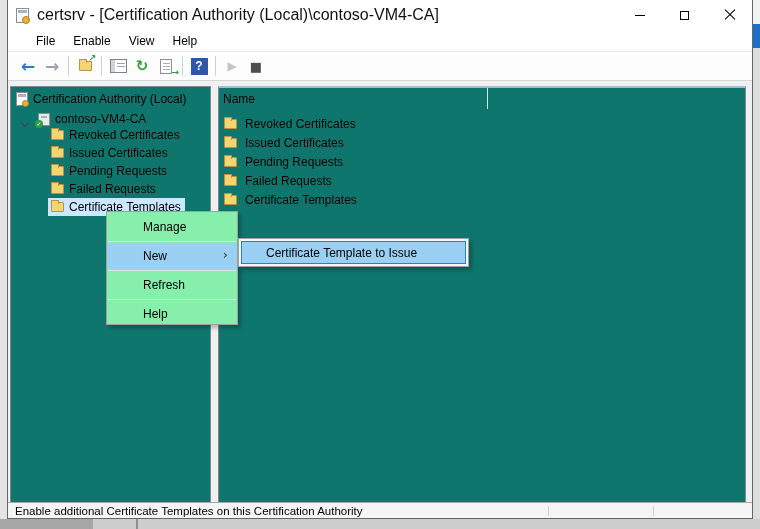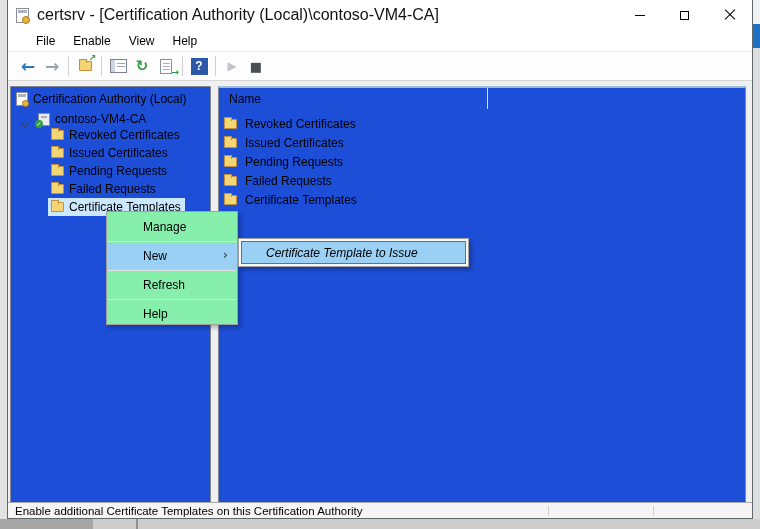--- a/index.html
+++ b/index.html
@@ -66,21 +66,21 @@
   .ico-page::before { content:""; position:absolute; left:2px; top:3px; width:7px; height:7px;
               background:repeating-linear-gradient(#aab1b8 0 1px, transparent 1px 3px); }
 
   .folder { position:relative; width:13px; height:10px; background:#f3d573;
             border:1px solid #c1913c; border-radius:1px; flex:0 0 auto; }
   .folder::before { content:""; position:absolute; left:-1px; top:-3px; width:6px; height:3px;
             background:#f3d573; border:1px solid #c1913c; border-bottom:none;
             border-radius:1px 1px 0 0; }
 
   .main { position:absolute; left:0; top:81px; right:0; bottom:16px; background:#f0f0f0; }
-  .pane { position:absolute; top:5px; height:417px; background:#1d4ed8; border:1px solid #828790; }
+  .pane { position:absolute; top:5px; height:417px; background:#0f766e; border:1px solid #828790; }
   .tree-pane { left:2px; width:201px; }
   .list-pane { left:210px; width:528px; border-top:2px solid #a3bdd6; }
 
   .trow { position:absolute; left:0; right:2px; height:18px; display:flex; align-items:center; }
   .tlabel { margin-left:5px; white-space:nowrap; }
   .chev { width:6px; height:6px; border-right:1.6px solid #444; border-bottom:1.6px solid #444;
           transform:rotate(45deg); margin-top:-3px; flex:0 0 auto; }
   .ic-cert { position:relative; width:12px; height:14px; background:#fdfdfd;
              border:1px solid #8c8c94; flex:0 0 auto; }
   .ic-cert::before { content:""; position:absolute; left:1px; top:1px; right:1px; height:3px; background:#aab4c0; }
@@ -88,21 +88,21 @@
              border-radius:50%; background:#e8b33a; border:1px solid #b07d1e; }
   .ic-server { position:relative; width:12px; height:13px; background:#e9ebee;
                border:1px solid #888e95; flex:0 0 auto; }
   .ic-server::before { content:""; position:absolute; left:2px; top:2px; right:2px; height:2px; background:#aab1b8; }
   .srv-badge { position:absolute; left:-4px; bottom:-3px; width:8px; height:8px; border-radius:50%;
                background:#2f9e44; color:#fff; font-size:6px; line-height:8px; text-align:center;
                font-family:"DejaVu Sans",sans-serif; }
   .hl-sel { display:inline-flex; align-items:center; background:#cce8ff; padding:2px 4px 2px 3px; }
 
   .col-header { position:absolute; left:0; top:0; height:21px; display:flex; align-items:center;
-                padding-left:10px; width:267px; }
+                padding-left:4px; width:267px; }
   .col-divider { position:absolute; left:268px; top:0; width:1px; height:21px; background:#e0e0e0; }
   .lrow { position:absolute; left:0; height:19px; display:flex; align-items:center; padding-left:5px; }
   .lrow .tlabel { margin-left:8px; }
 
   .statusbar { position:absolute; left:0; bottom:0; right:0; height:16px; background:#f5f5f5;
                border-top:1px solid #a9a9a9; display:flex; align-items:center; padding-left:7px;
                font-size:11.5px; }
   .sdiv { position:absolute; top:3px; width:1px; height:10px; background:#cfcfcf; }
   .sdiv1 { left:540px; } .sdiv2 { left:645px; }
 
@@ -110,21 +110,21 @@
   .cmenu { position:absolute; left:106px; top:211px; width:132px; height:114px;
            background:#86efac; border:1px solid #a0a0a0; box-shadow:3px 3px 4px rgba(0,0,0,.25);
            padding-top:2px; z-index:5; }
   .mi { height:26px; display:flex; align-items:center; padding-left:36px; position:relative; }
   .mi-hl { background:#9bd0f5; }
   .msep { height:1px; background:#e0e0e0; margin:1px 1px; }
   .sub-arrow { position:absolute; right:9px; top:4px; font-size:13px; color:#333;
                font-family:"DejaVu Sans",sans-serif; }
   .smenu { position:absolute; left:238px; top:238px; width:231px; height:29px;
            background:#f7f7f7; border:1px solid #a0a0a0; box-shadow:3px 3px 4px rgba(0,0,0,.25);
-           z-index:6;font-style:italic; }
+           z-index:6; }
   .smi { position:absolute; left:2px; right:2px; top:2px; bottom:2px; background:#9bd0f5;
          border:1px solid #2d7fc1; display:flex; align-items:center; padding-left:24px; }
 </style>
 </head>
 <body>
 
 <div class="screen">
 
   <div class="bg-frag frag-left"></div>
   <div class="bg-frag frag-right"></div>

